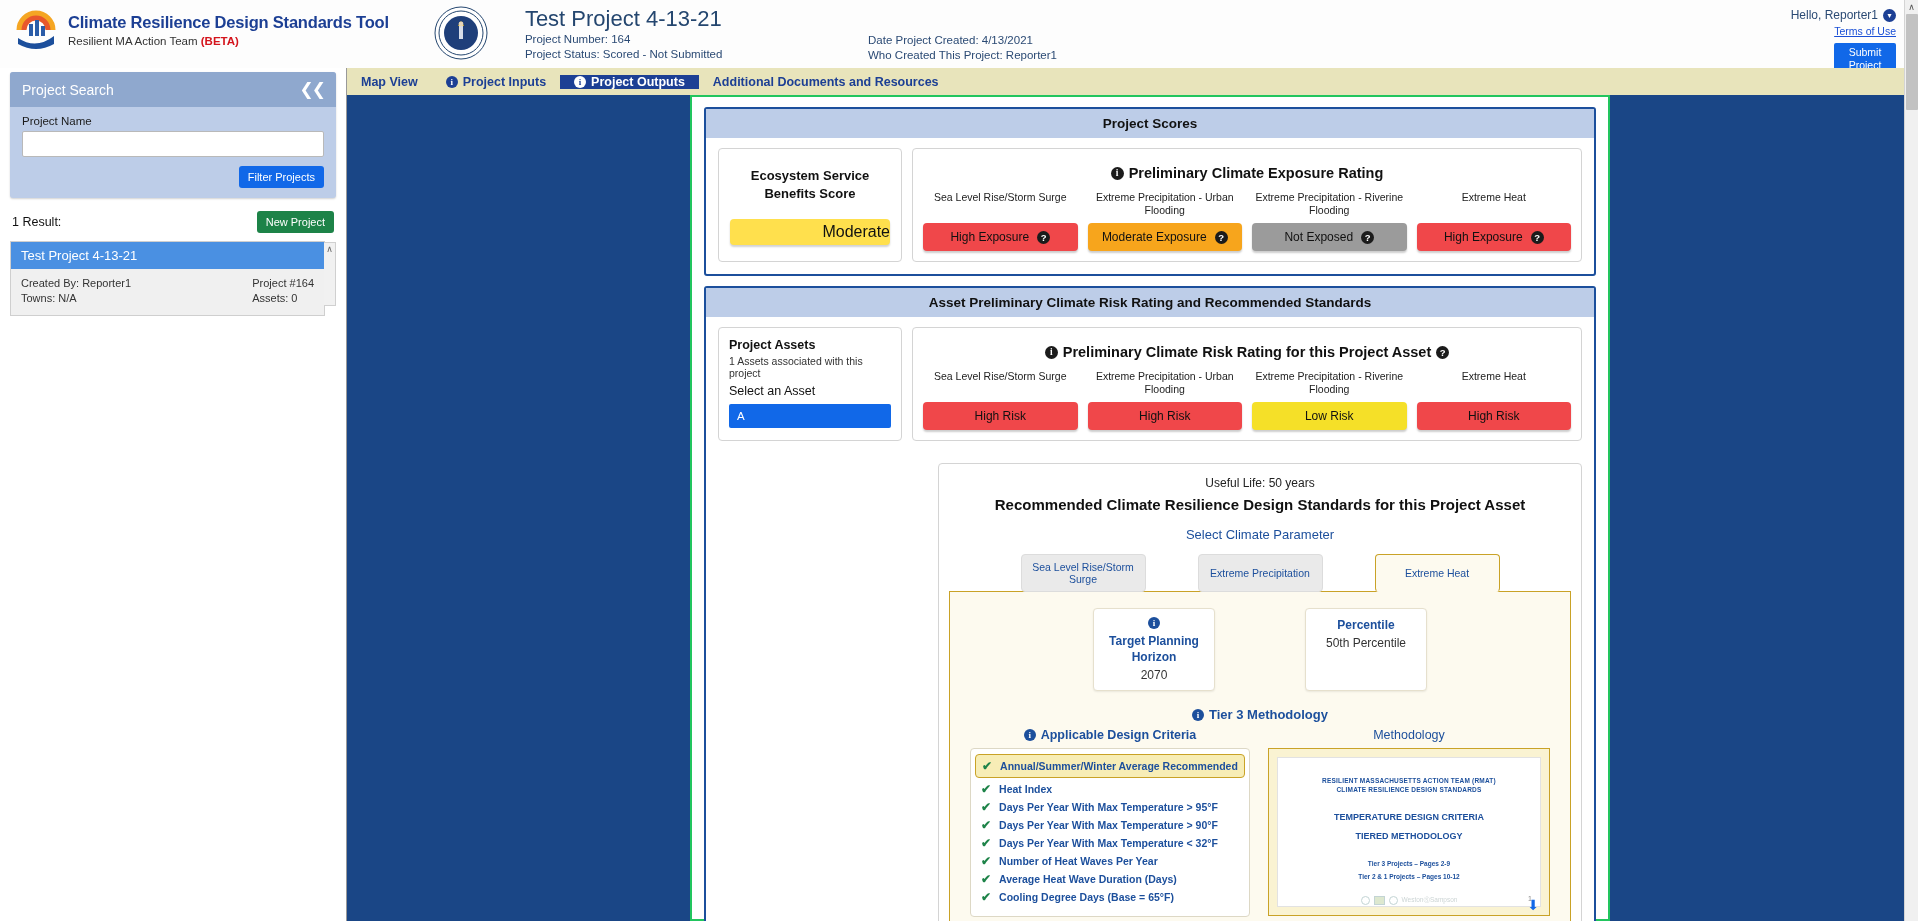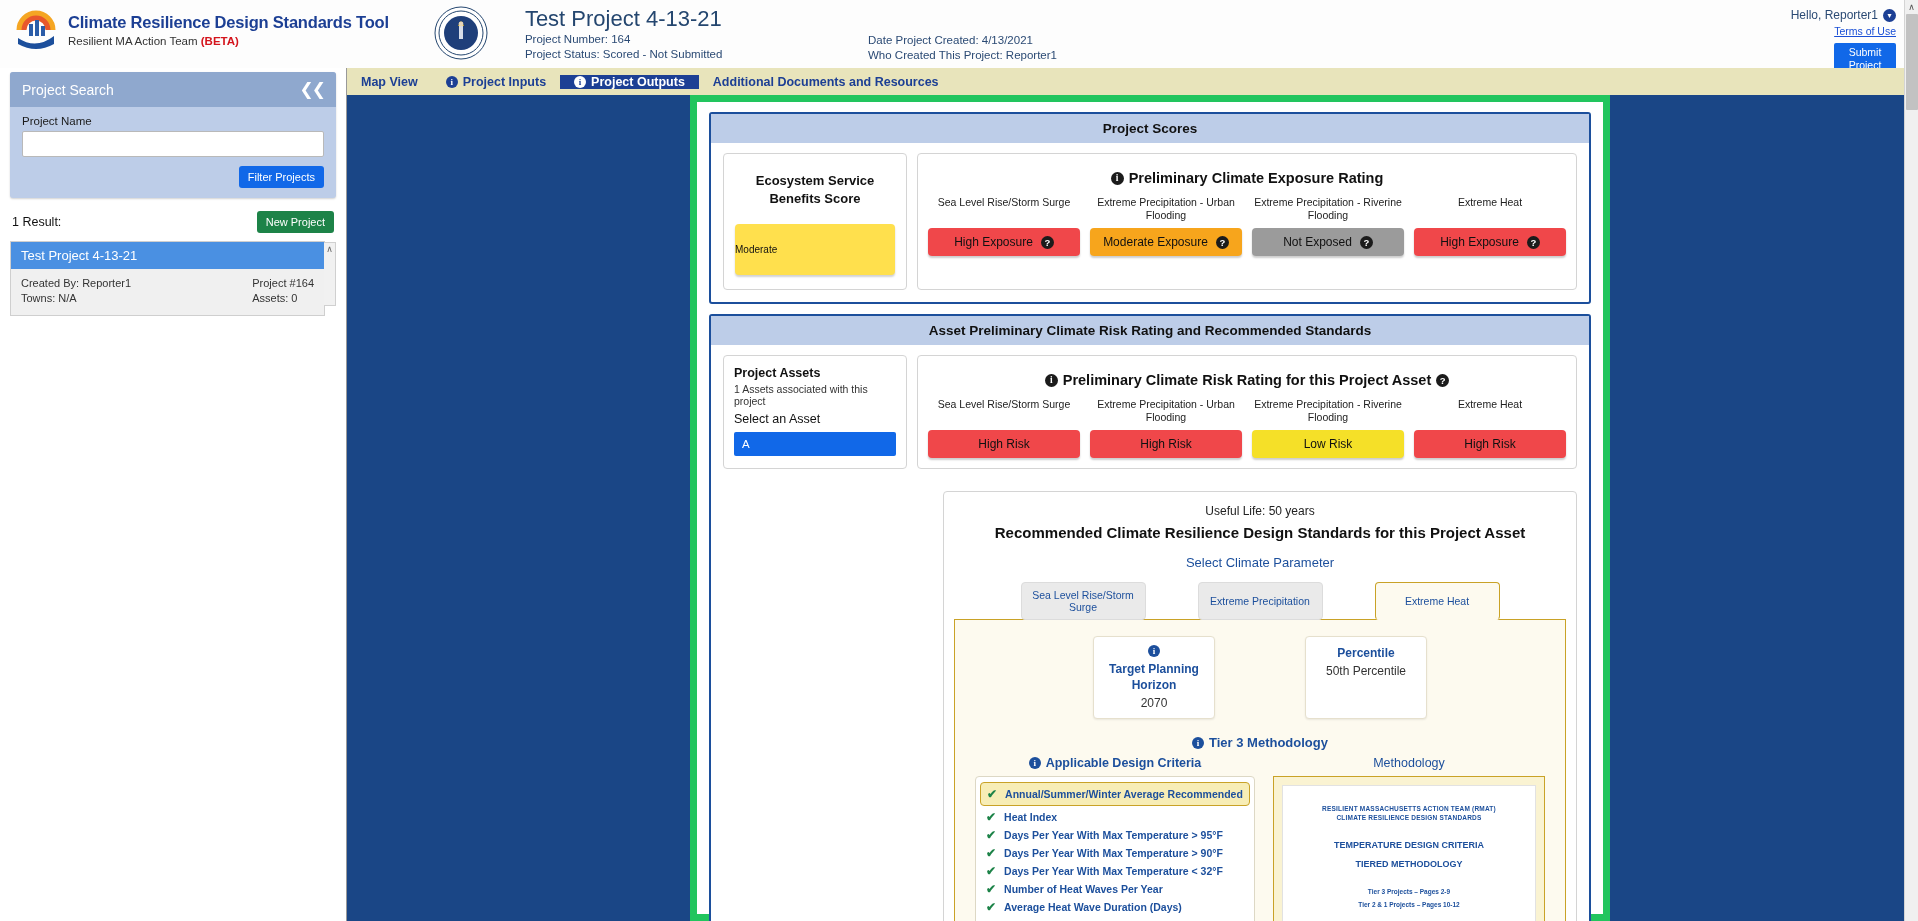--- a/index.html
+++ b/index.html
@@ -126,41 +126,41 @@
   .tab.active .i-badge { background:#fff; color:#1c3f94; }
 
   
   .canvas {
     position:absolute; left:347px; top:95px; width:1571px; height: 826px;
     background:#1a4686;
     overflow:hidden;
   }
   .content-white {
     position:absolute; left: 343px; top: 0px; width: 920px; height: 826px;
-    background:#ffffff; border:7px solid #22c55e;
+    background:#ffffff; border:2px solid #22c55e;
   }
 
   .panel {
     margin: 10px 12px 0 12px; border: 2px solid #1c4f9c; border-radius:3px;
     background:#fff;
   }
   .panel-head {
     background:#bdcde8; color:#111; font-weight:bold; font-size:13.5px;
     text-align:center; padding:7px 0;
   }
   .panel-body { padding: 10px 12px 12px 12px; display:flex; gap:10px; }
 
   .card {
     border:1px solid #d4d4d4; border-radius:4px; background:#fff; padding:10px;
   }
   .score-card { width: 184px; text-align:center; }
   .score-card .sc-title { font-weight:bold; font-size:13px; color:#111; line-height:18px; margin-top:8px;}
   .pill {
     display:block; margin: 16px auto 4px auto; border-radius:4px;
-    font-size:10px; padding:20px 0; text-align:left; width: 160px;
+    font-size:16px; padding:4px 0; text-align:right; width: 160px;
     box-shadow: 0 2px 2px rgba(0,0,0,.18);
   }
   .pill.moderate-score { background:#ffe04d; color:#111; }
 
   .expo-card { flex:1; }
   .expo-title {
     text-align:center; font-weight:bold; font-size:14.5px; color:#111;
     display:flex; align-items:center; justify-content:center; gap:5px; margin: 6px 0 10px 0;
   }
   .i-dark {

